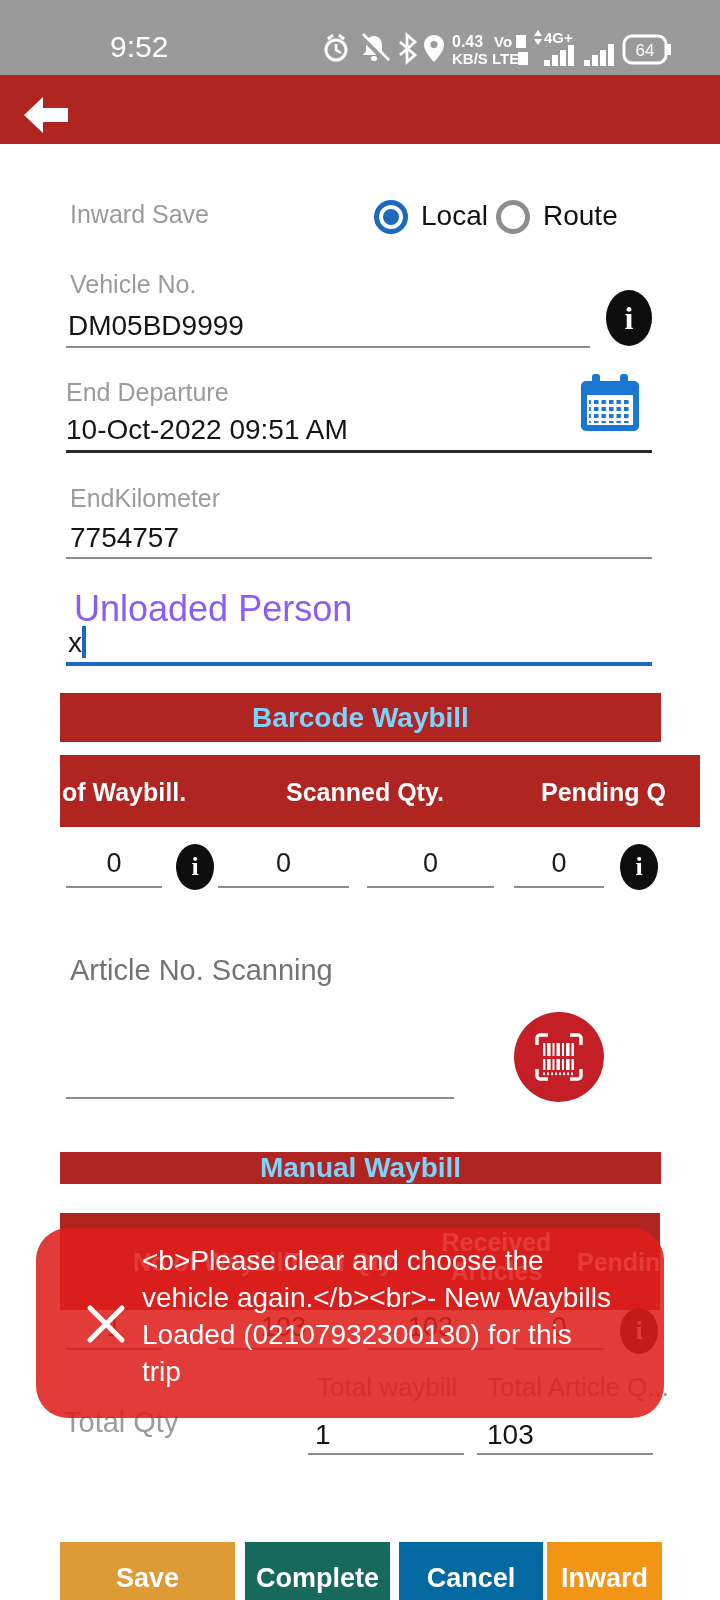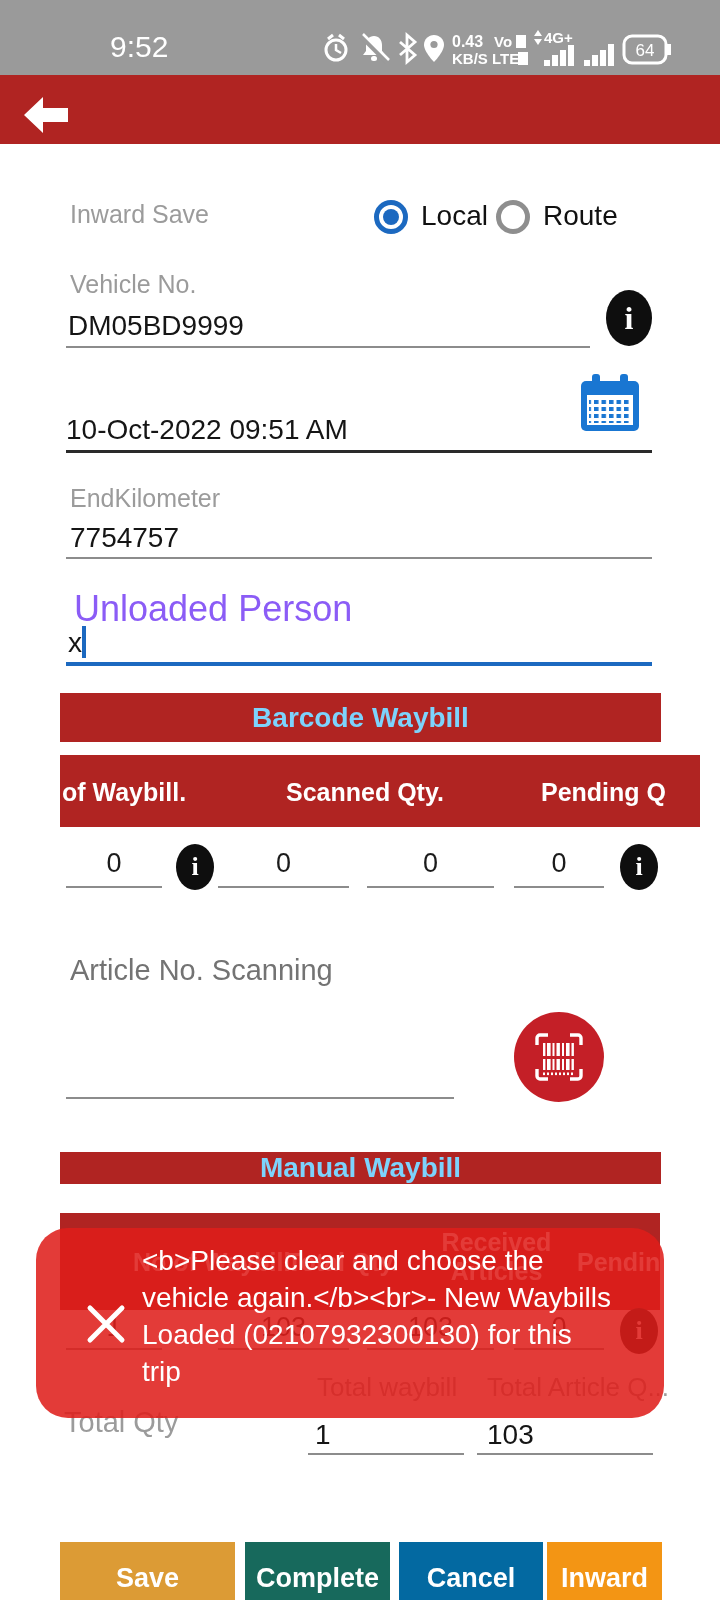--- a/index.html
+++ b/index.html
@@ -111,20 +111,21 @@
   <div class="abs radio on" style="left:374px;top:200px"></div>
   <div class="abs radio-lbl" style="left:421px;top:200px">Local</div>
   <div class="abs radio off" style="left:496px;top:200px"></div>
   <div class="abs radio-lbl" style="left:543px;top:200px">Route</div>
 
   <div class="abs lbl" style="left:70px;top:270px">Vehicle No.</div>
   <div class="abs val" style="left:68px;top:310px">DM05BD9999</div>
   <div class="abs uline" style="left:66px;top:346px;width:524px"></div>
   <div class="abs infodot" style="left:606px;top:290px;width:46px;height:56px;font-size:32px">i</div>
 
+  <div class="abs lbl" style="left:66px;top:378px">End Departure</div>
   <svg class="abs" style="left:579px;top:372px" width="62" height="62" viewBox="0 0 62 62">
     <defs>
         <pattern id="dots" width="7.5" height="7" patternUnits="userSpaceOnUse">
       <rect width="4.5" height="4" fill="#1976d2"></rect>
         </pattern>
       </defs>
     <rect x="13" y="2" width="8" height="14" rx="3" fill="#1976d2"></rect>
     <rect x="41" y="2" width="8" height="14" rx="3" fill="#1976d2"></rect>
     <rect x="2" y="9" width="58" height="50" rx="5" fill="#1976d2"></rect>
     <rect x="8" y="23" width="46" height="30" fill="#fff"></rect>

